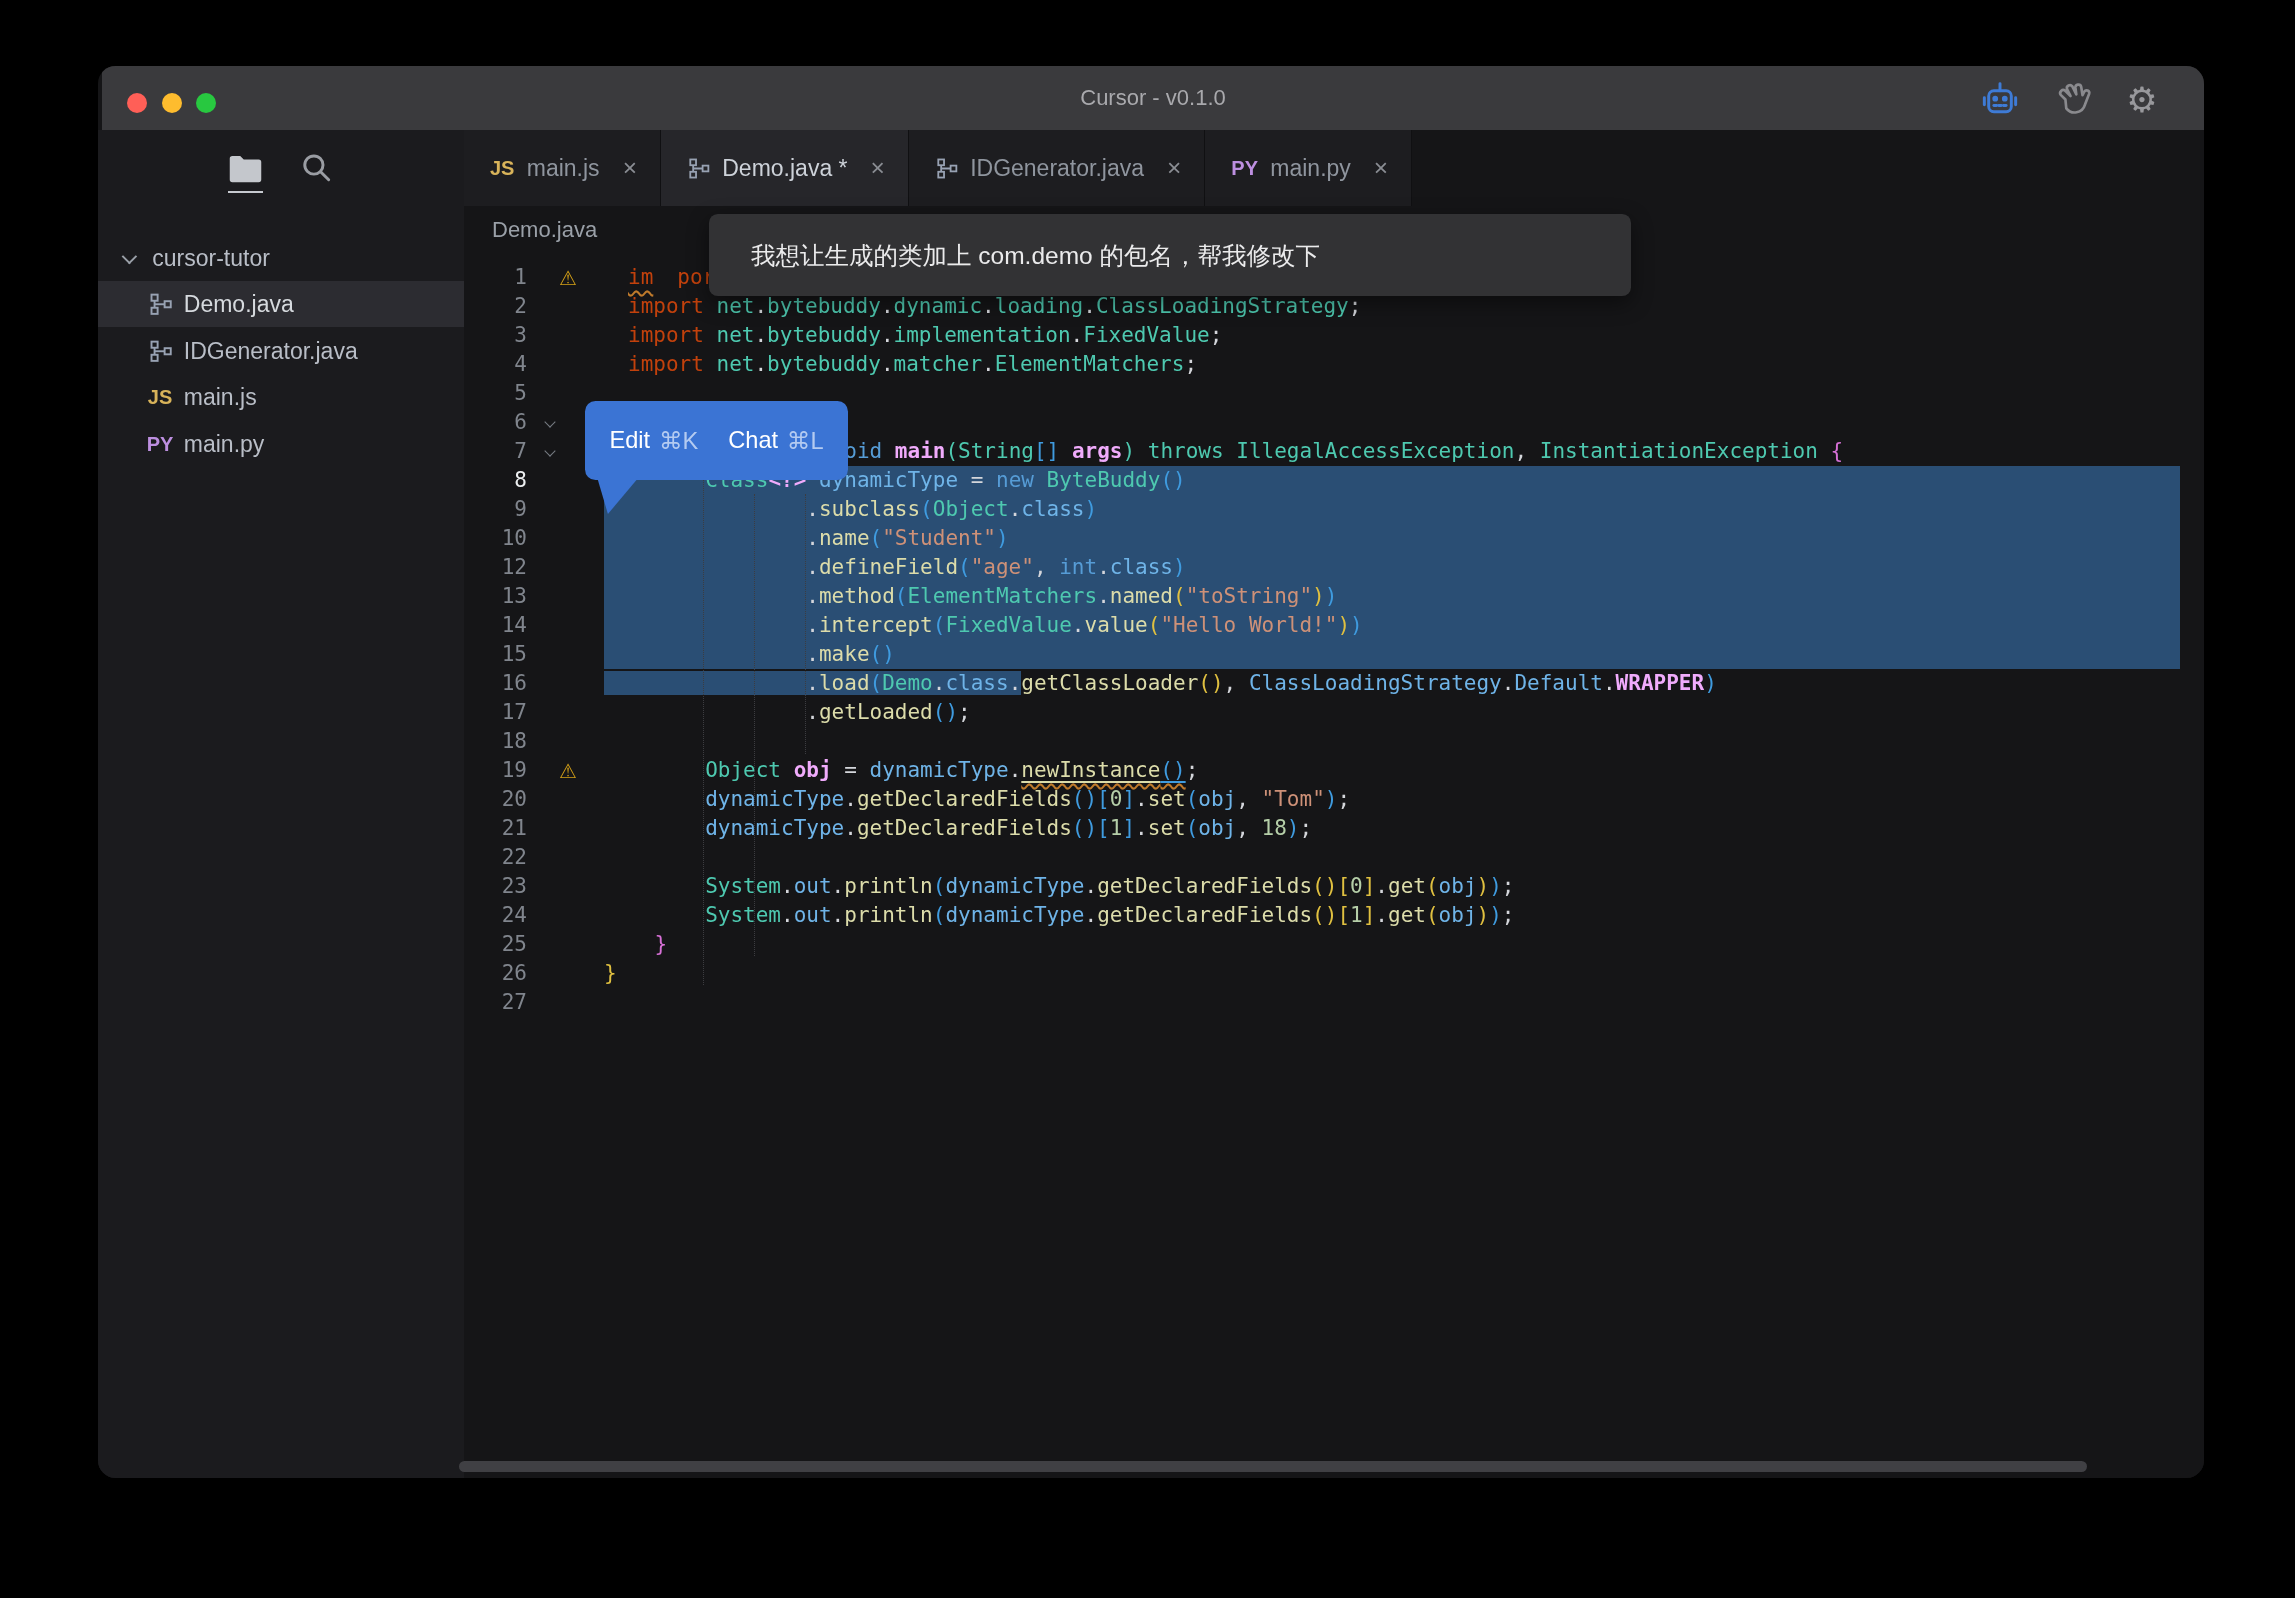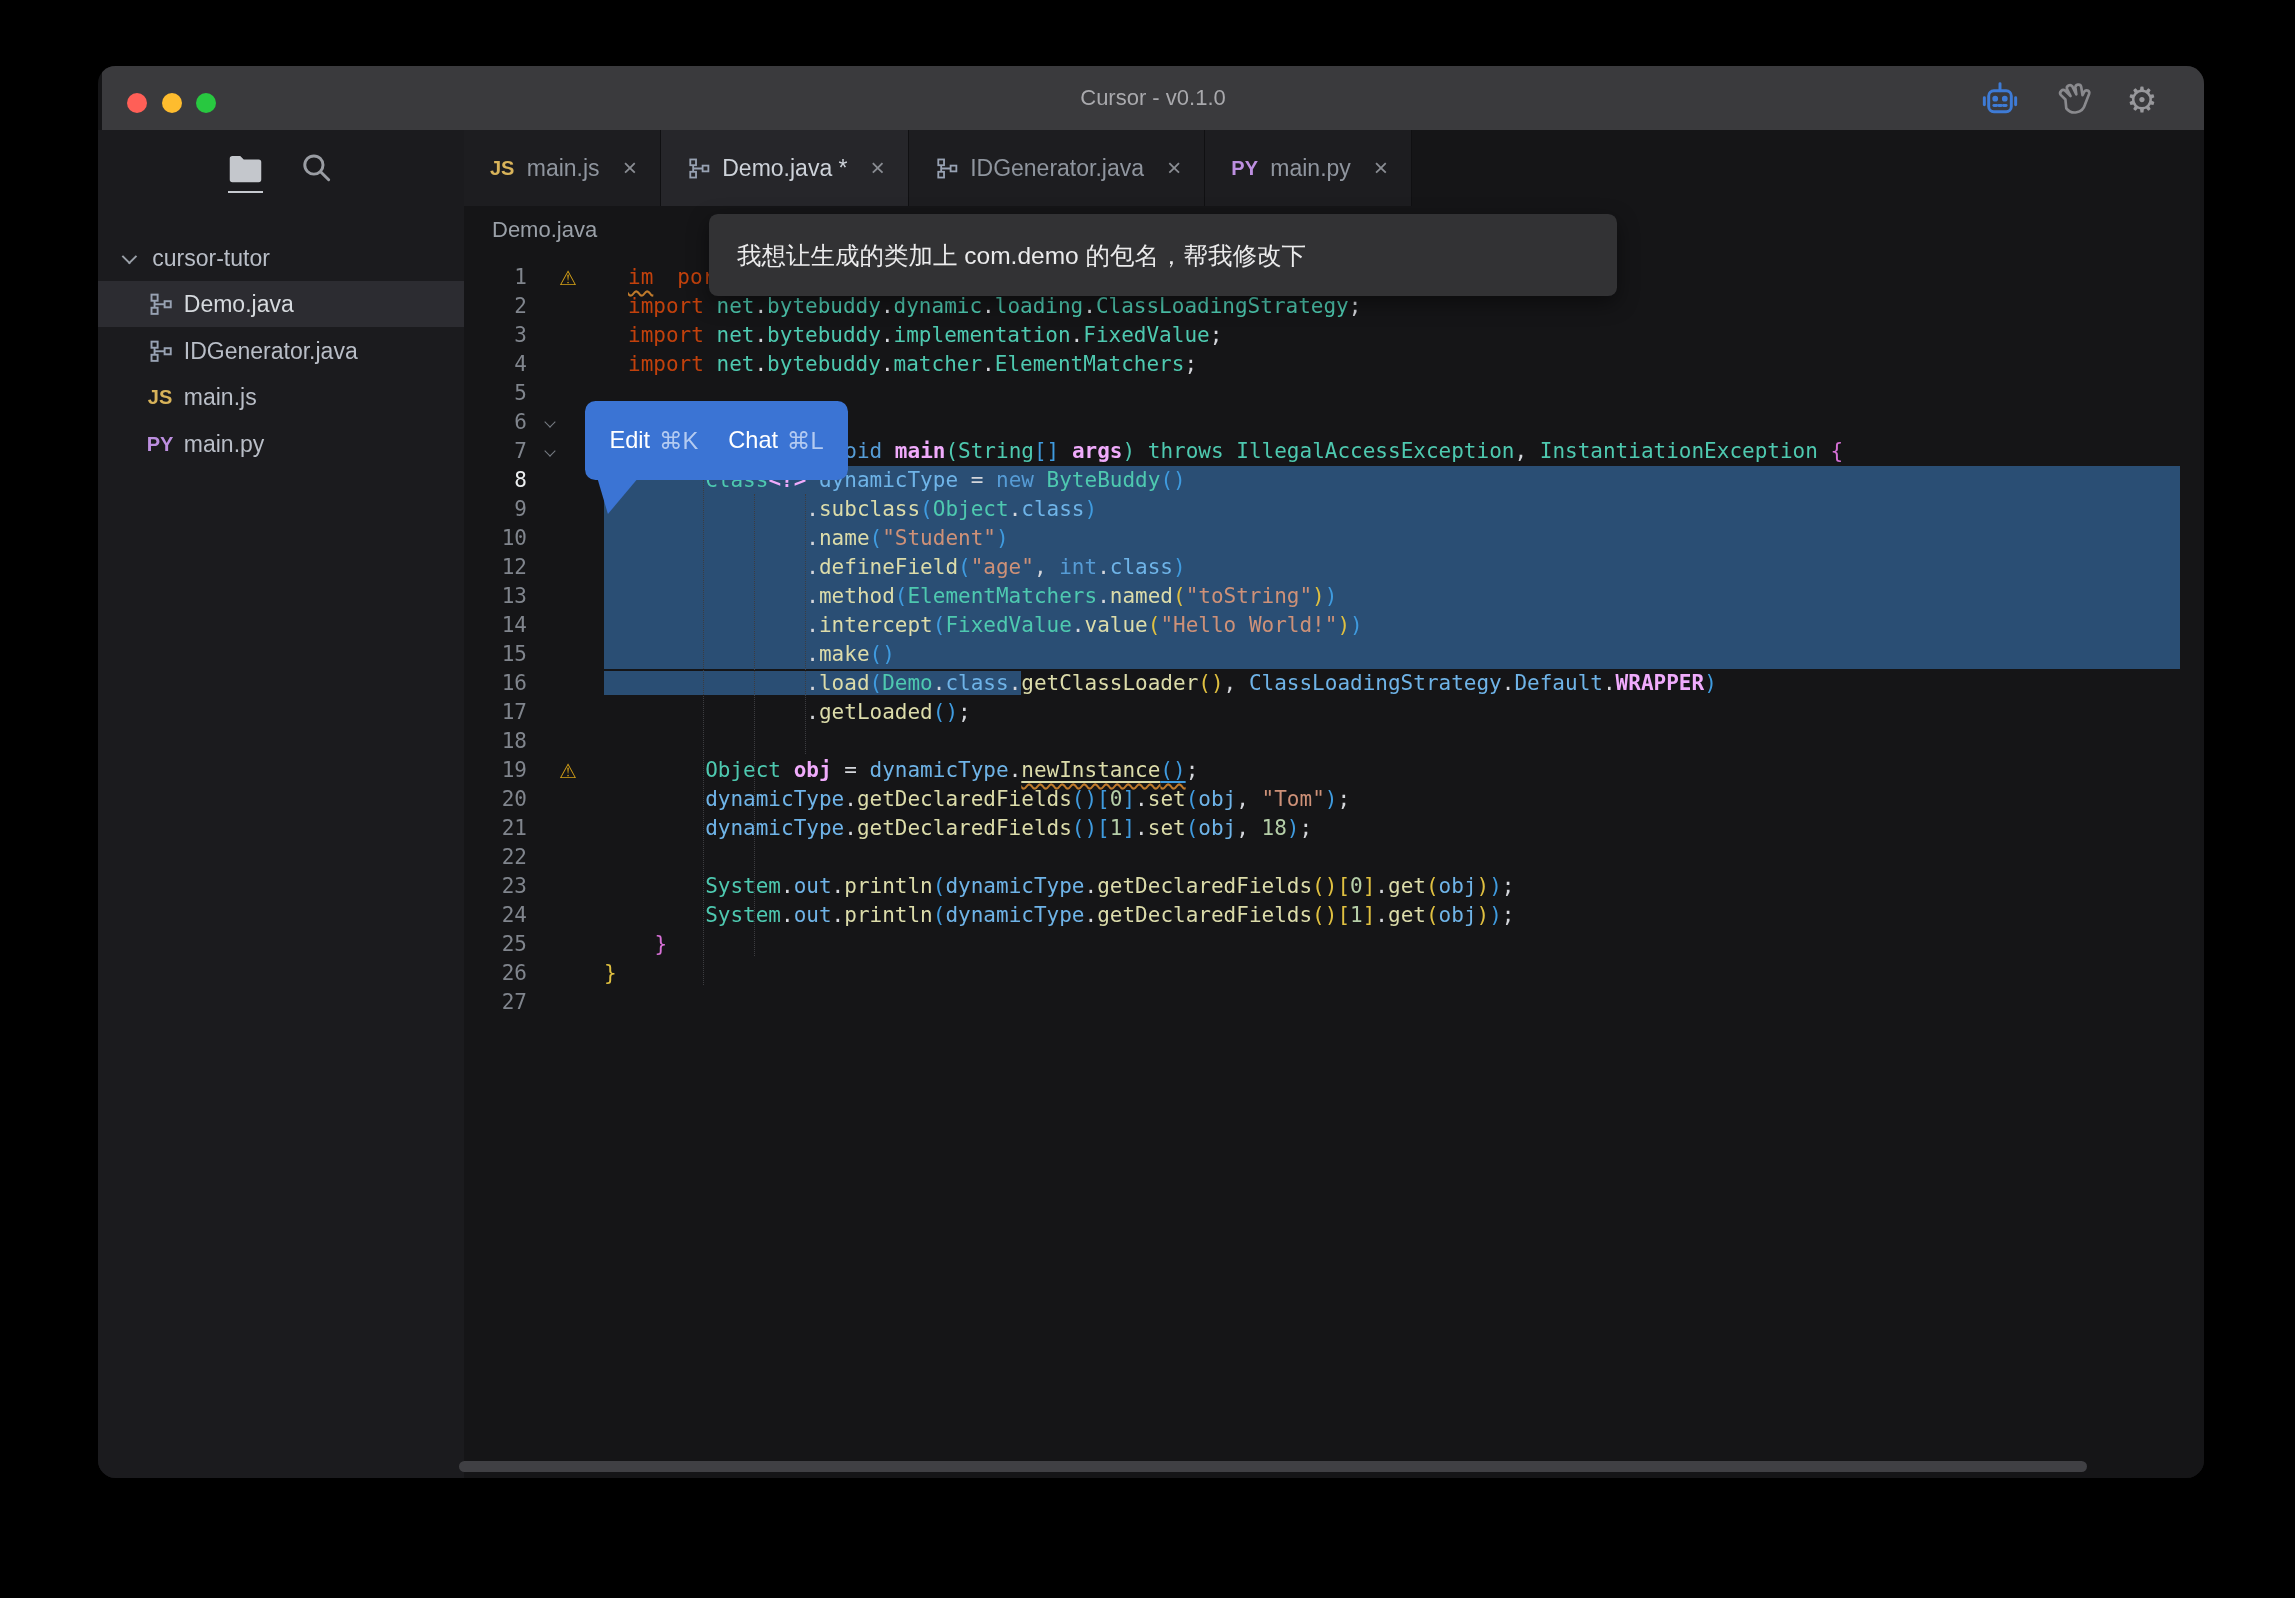--- a/index.html
+++ b/index.html
@@ -61,21 +61,21 @@
   
   .w{color:#d4d6db;} .wb{color:#f0abfc;font-weight:bold;}
   .p{color:#c2410c;margin-left:24px;} .t{color:#4ec9b0;} .m{color:#dcdcaa;} .v{color:#6fb4e8;}
   .s{color:#ce9178;} .n{color:#b5cea8;} .k{color:#569cd6;}
   .bB{color:#3f9bdf;} .bG{color:#e0c040;} .bP{color:#d670d6;}
   .sq{text-decoration:underline wavy #bf7a2b;text-underline-offset:6.1px;text-decoration-skip-ink:none;}
   .u{text-decoration:underline;text-underline-offset:3.5px;}
   .guide{position:absolute;width:0;border-left:0.9px dotted #3c3c40;z-index:3;}
   
   .tooltip{position:absolute;left:611px;top:148px;width:880px;height:82px;background:#323234;
-           border-radius:8.8px;z-index:20;display:flex;align-items:center;padding-left:28px;
+           border-radius:8.8px;z-index:20;display:flex;align-items:center;padding-left:42px;
            box-shadow:0 7px 21px rgba(0,0,0,.45);color:#ebebec;font-size:24.5px;
            font-family:"Liberation Sans","DejaVu Sans",sans-serif;}
   .editpopup{position:absolute;left:487px;top:335px;width:263px;height:79px;background:#3b74d4;
              border-radius:10.5px;z-index:21;display:flex;align-items:center;justify-content:center;
              gap:30px;color:#fff;font-size:23.6px;}
   .editpopup .grp{display:flex;align-items:center;gap:8.8px;white-space:nowrap;}
   .editpopup .kb{color:#b4cbf1;}
   .popuptail{position:absolute;left:499px;top:411px;width:42px;height:37px;background:#3b74d4;z-index:20;
              clip-path:polygon(0 0,100% 0,26% 100%);}
   .hscroll{position:absolute;left:361px;top:1395px;width:1628px;height:11.4px;background:#404044;

